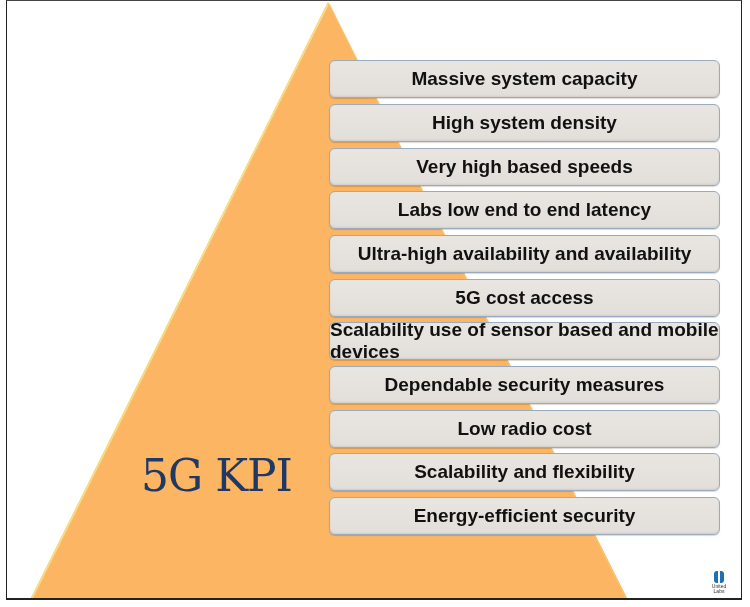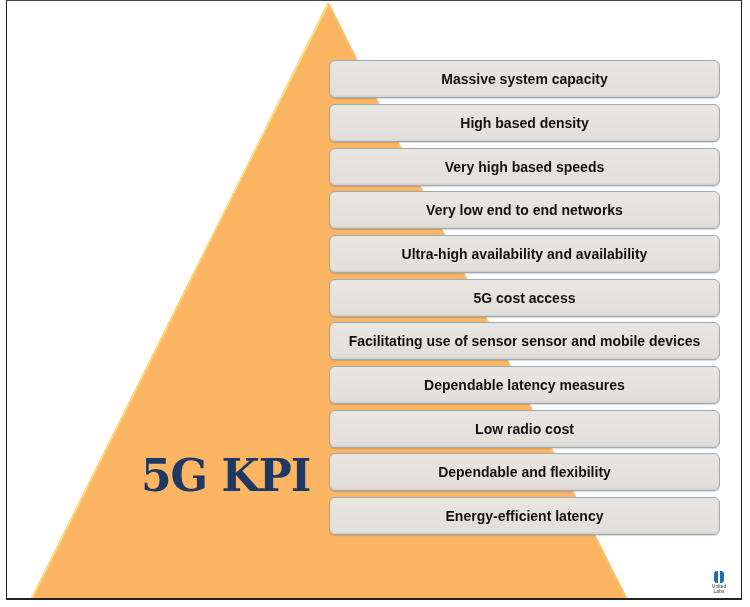--- a/index.html
+++ b/index.html
@@ -1,21 +1,21 @@
 <!DOCTYPE html>
 <html><head>
 <meta charset="utf-8">
 <style>
   html,body{margin:0;padding:0;background:#fff;}
   body{width:750px;height:607px;position:relative;overflow:hidden;font-family:"Liberation Sans",sans-serif;}
   .frame{position:absolute;left:6px;top:0;width:736px;height:600px;border:1px solid #222;border-top:1px solid #444;border-bottom:2px solid #222;box-sizing:border-box;background:#fff;}
   svg.tri{position:absolute;left:0;top:0;}
-  .title{position:absolute;left:141px;top:450px;font-family:"DejaVu Serif","Liberation Serif",serif;font-size:44px;color:#1f3864;letter-spacing:-1px;font-weight:bold;}
+  .title{position:absolute;left:141px;top:450px;font-family:"DejaVu Serif","Liberation Serif",serif;font-size:44px;color:#1f3864;letter-spacing:-1px;}
   .box{position:absolute;left:329px;width:391px;height:38px;border:1px solid #9aabbd;border-radius:6px;box-sizing:border-box;
-       display:flex;align-items:center;justify-content:center;font-weight:bold;font-size:14px;color:#111;
+       display:flex;align-items:center;justify-content:center;font-weight:bold;font-size:19px;color:#111;
        background:linear-gradient(#e9e6e1,#e2dfda);box-shadow:inset 0 -1px 2px rgba(0,0,0,0.08),0 1px 1px rgba(0,0,0,0.15);}
   .logo{position:absolute;left:706px;top:571px;width:26px;height:24px;}
   .logo-mark{position:absolute;left:8px;top:0;width:10px;height:12px;background:#1f6fb5;border-radius:3px;}
   .logo-mark::after{content:"";position:absolute;left:4px;top:0;width:2px;height:12px;background:#fff;}
   .logo-text{position:absolute;left:0;top:13px;font-size:5px;color:#333;line-height:5px;text-align:center;width:26px;}
 </style>
 </head>
 <body>
 
 <div class="frame"></div>
@@ -24,28 +24,28 @@
   <polygon points="328,2 628,600 30,600" fill="#fbb563"></polygon>
   <line x1="328" y1="4" x2="32" y2="598" stroke="#f7dc83" stroke-width="2"></line>
   <line x1="329" y1="4" x2="626" y2="598" stroke="#f5c46e" stroke-width="1.5"></line>
   <rect x="6" y="598" width="736" height="2" fill="#222"></rect>
 </svg>
 
 <div class="title">5G KPI</div>
 
 <div id="boxes">
   <div class="box" style="top:60px">Massive system capacity</div>
-  <div class="box" style="top:104px">High based density</div>
+  <div class="box" style="top:104px">High system density</div>
   <div class="box" style="top:148px">Very high based speeds</div>
-  <div class="box" style="top:191px">Very low end to end networks</div>
+  <div class="box" style="top:191px">Labs low end to end latency</div>
   <div class="box" style="top:235px">Ultra-high availability and availability</div>
   <div class="box" style="top:279px">5G cost access</div>
-  <div class="box" style="top:322px">Facilitating use of sensor sensor and mobile devices</div>
-  <div class="box" style="top:366px">Dependable latency measures</div>
+  <div class="box" style="top:322px">Scalability use of sensor based and mobile devices</div>
+  <div class="box" style="top:366px">Dependable security measures</div>
   <div class="box" style="top:410px">Low radio cost</div>
-  <div class="box" style="top:453px">Dependable and flexibility</div>
-  <div class="box" style="top:497px">Energy-efficient latency</div>
+  <div class="box" style="top:453px">Scalability and flexibility</div>
+  <div class="box" style="top:497px">Energy-efficient security</div>
 </div>
 
 <div class="logo">
   <div class="logo-mark"></div>
   <div class="logo-text">United Labs</div>
 </div>
 
 </body></html>

